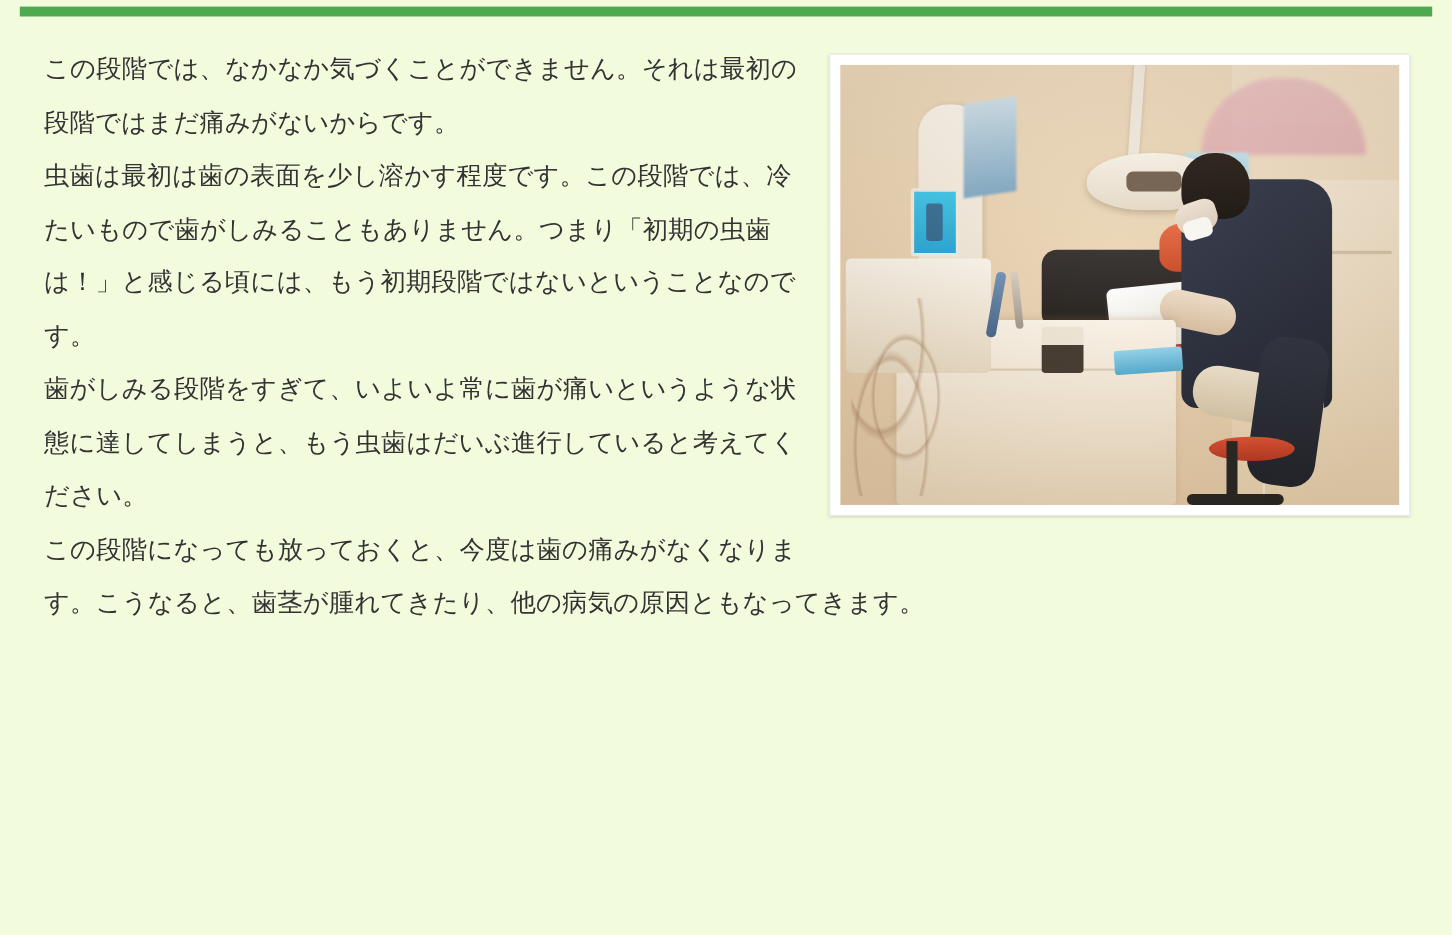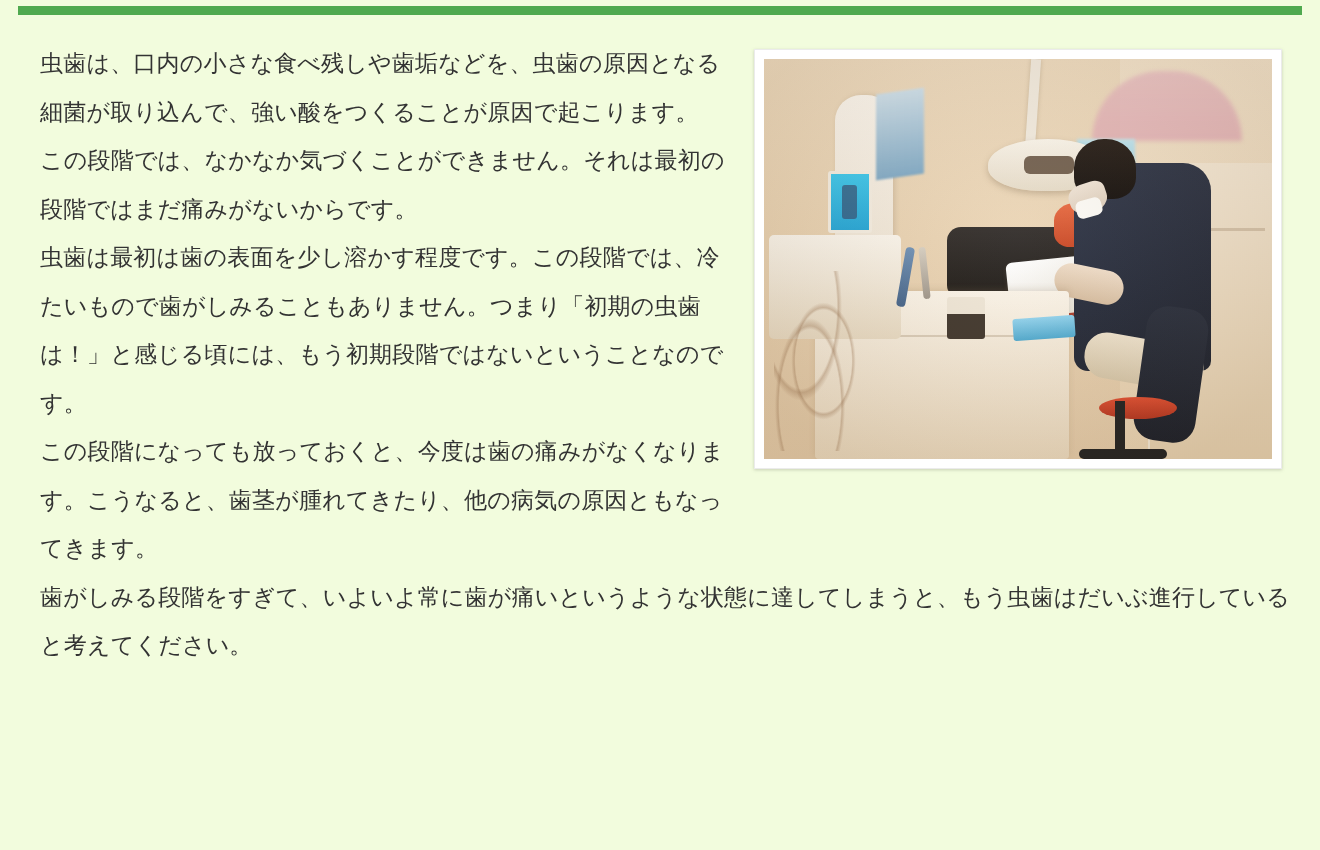--- a/index.html
+++ b/index.html
@@ -353,21 +353,20 @@
         <div class="ph-bluecard"></div>
         <div class="ph-hoses"></div>
         <div class="ph-stool"></div>
         <div class="ph-stool-post"></div>
         <div class="ph-stool-base"></div>
         <div class="ph-soft"></div>
       </div>
     </figure>
 
     <div class="body-text">
-      <p>虫歯は、口内の小さな食べ残しや歯垢などを、虫歯の原因となる細菌が取り込んで、強い酸をつくることが原因で起こります。</p>
       <p>この段階では、なかなか気づくことができません。それは最初の段階ではまだ痛みがないからです。</p>
       <p>虫歯は最初は歯の表面を少し溶かす程度です。この段階では、冷たいもので歯がしみることもありません。つまり「初期の虫歯は！」と感じる頃には、もう初期段階ではないということなのです。</p>
+      <p>歯がしみる段階をすぎて、いよいよ常に歯が痛いというような状態に達してしまうと、もう虫歯はだいぶ進行していると考えてください。</p>
       <p>この段階になっても放っておくと、今度は歯の痛みがなくなります。こうなると、歯茎が腫れてきたり、他の病気の原因ともなってきます。</p>
-      <p>歯がしみる段階をすぎて、いよいよ常に歯が痛いというような状態に達してしまうと、もう虫歯はだいぶ進行していると考えてください。</p>
     </div>
 
   </div>
 </div>
 
 </body></html>

